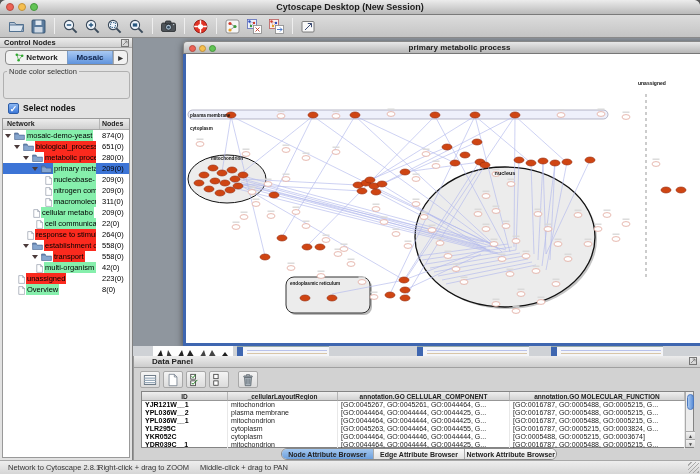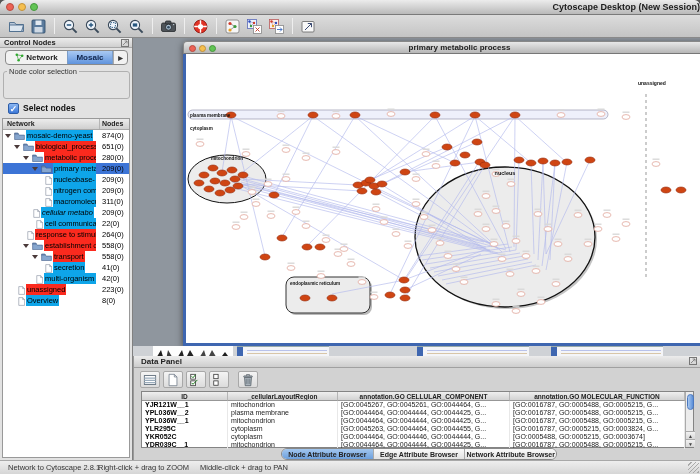--- a/index.html
+++ b/index.html
@@ -7,21 +7,21 @@
   #app{position:relative;width:700px;height:474px;font-family:"Liberation Sans",sans-serif;
        background:#e4e4e4;border-radius:6px 6px 0 0;overflow:hidden;}
   
   #titlebar{position:absolute;left:0;top:0;width:700px;height:15px;
     background:linear-gradient(#ececec,#b9b9b9);border-bottom:1px solid #7a7a7a;border-radius:6px 6px 0 0;}
   .lights{position:absolute;left:6px;top:3px;display:flex;gap:4px;}
   .light{width:8px;height:8px;border-radius:50%;}
   .light.red{background:#ec6255;border:1px solid #b84a40;}
   .light.yellow{background:#f5bf4f;border:1px solid #c2913a;}
   .light.green{background:#62c454;border:1px solid #46973c;}
-  .win-title{position:absolute;left:0;right:0;top:2px;text-align:right;font-size:9px;font-weight:bold;color:#1c1c1c;}
+  .win-title{position:absolute;left:0;right:0;top:2px;text-align:center;font-size:9px;font-weight:bold;color:#1c1c1c;}
   
   #toolbar{position:absolute;left:0;top:15px;width:700px;height:23px;display:flex;align-items:center;
     padding:0 6px;background:linear-gradient(#dcdcdc,#c4c4c4);border-bottom:1px solid #8a8a8a;}
   .tb-group{display:flex;align-items:center;gap:1px;}
   .tb-btn{width:21px;height:20px;display:flex;align-items:center;justify-content:center;background:transparent;border:none;padding:0;}
   .tb-btn svg{width:17px;height:17px;}
   .tb-sep{width:1px;height:16px;background:#9a9a9a;border-right:1px solid #eee;margin:0 5px;}
   .tb-search{display:flex;align-items:center;gap:3px;margin-left:6px;font-size:8.5px;color:#222;}
   .combo{position:relative;width:64px;height:14px;background:#fff;border:1px solid #949494;border-radius:2px;font-size:8px;line-height:12px;padding-left:3px;color:#333;}
   .combo-arrow{position:absolute;right:0;top:0;width:12px;height:12px;border-left:1px solid #aaa;
@@ -54,21 +54,21 @@
   .tree-head .c2{position:absolute;left:99px;top:1px;}
   .tree-head .div{position:absolute;left:96px;top:0;bottom:0;width:1px;background:#b5b5b5;}
   .t-row{position:relative;height:11px;line-height:11px;font-size:7.5px;white-space:nowrap;color:#000;}
   .t-row.sel{background:#3c74d6;}
   .t-main{position:absolute;left:0;right:33px;overflow:hidden;white-space:nowrap;}
   .t-exp{display:inline-block;width:0;height:0;border-left:3px solid transparent;border-right:3px solid transparent;
      border-top:4px solid #4a3a3a;margin:0 3px 1px 0;vertical-align:middle;}
   .t-spc{display:inline-block;width:4px;}
   .t-icon{display:inline-block;vertical-align:middle;margin-right:1px;line-height:0;}
   .t-label{display:inline-block;padding:0 1px;}
-  .t-label.green{background:#0ea5e9;}
+  .t-label.green{background:#86efac;}
   .t-label.red{background:#fb2a1e;}
   .t-count{position:absolute;left:99px;top:0;}
   
   #desktop{position:absolute;left:133px;top:38px;width:567px;height:318px;background:#8f969e;overflow:hidden;}
   #net-window{position:absolute;left:11px;top:3px;width:553px;height:305px;border-radius:4px 4px 0 0;
      box-shadow:0 2px 7px rgba(0,0,0,.55);margin-left:39px;}
   .nw-titlebar{position:relative;height:13px;background:linear-gradient(#e8e8e8,#b6b6b6);
      border:1px solid #888;border-bottom:1px solid #777;border-radius:4px 4px 0 0;}
   .nw-titlebar .lights{top:3px;left:5px;gap:3px;}
   .nw-titlebar .light{width:7px;height:7px;}
@@ -77,21 +77,21 @@
   #net-canvas{position:absolute;left:0;top:0;width:547px;height:289px;}
   
   #strip{position:absolute;left:0;right:0;top:308px;height:10px;background:#cfd2d6;}
   .frag{position:absolute;top:0;height:10px;background:#f4f5f8;border-top:1px solid #9aa;overflow:hidden;}
   .frag .blue{position:absolute;left:0;top:0;bottom:0;width:6px;background:#3e66b0;}
   .frag .ln{position:absolute;height:1px;background:#b9c2ea;left:10px;right:2px;}
   .frag-logo{position:absolute;top:0;height:10px;background:#fdfdfd;}
   
   #data-panel{position:absolute;left:133px;top:356px;width:567px;height:104px;background:#d2d2d2;border-left:1px solid #999;}
   .dp-header{position:relative;height:12px;line-height:12px;background:linear-gradient(#ececec,#cdcdcd);
-     border-bottom:1px solid #a0a0a0;font-size:8px;font-weight:bold;color:#222;padding-left:7px;}
+     border-bottom:1px solid #a0a0a0;font-size:8px;font-weight:bold;color:#222;padding-left:18px;}
   .dp-toolbar{position:absolute;left:6px;top:14px;height:19px;display:flex;align-items:center;gap:3px;}
   .dp-btn{width:20px;height:17px;display:flex;align-items:center;justify-content:center;border:1px solid #a8a8a8;
      border-radius:2px;background:linear-gradient(#f4f4f4,#dcdcdc);padding:0;}
   .dp-btn svg{width:14px;height:14px;}
   .dp-table-wrap{position:absolute;left:7px;top:35px;width:553px;height:57px;border:1px solid #848484;background:#fff;display:flex;}
   .dp-grid{width:543px;}
   .dg-head{display:flex;height:9px;}
   .dg-hcell{background:linear-gradient(#efefef,#d2d2d2);border-right:1px solid #b5b5b5;border-bottom:1px solid #979797;
      font-size:6.5px;font-weight:bold;color:#222;text-align:center;line-height:9px;overflow:hidden;white-space:nowrap;}
   .dg-row{display:flex;height:8px;}
@@ -327,21 +327,21 @@
             <span class="t-count">209(0)</span>
           </div>
           <div class="t-row">
             <div class="t-main" style="padding-left: 38px;"><span class="t-spc"></span><span class="t-icon"><svg width="7" height="9" viewBox="0 0 9 11">
                   <path d="M1 0.5h5L8.5 3v7.5H1z" fill="#fff" stroke="#8890a0" stroke-width="0.8"></path>
                   <path d="M6 0.5V3h2.5" fill="none" stroke="#8890a0" stroke-width="0.8"></path>
                 </svg></span><span class="t-label green">macromolecule</span></div>
             <span class="t-count">311(0)</span>
           </div>
           <div class="t-row">
-            <div class="t-main" style="padding-left: 26px; font-style: italic;"><span class="t-spc"></span><span class="t-icon"><svg width="7" height="9" viewBox="0 0 9 11">
+            <div class="t-main" style="padding-left: 26px;"><span class="t-spc"></span><span class="t-icon"><svg width="7" height="9" viewBox="0 0 9 11">
                   <path d="M1 0.5h5L8.5 3v7.5H1z" fill="#fff" stroke="#8890a0" stroke-width="0.8"></path>
                   <path d="M6 0.5V3h2.5" fill="none" stroke="#8890a0" stroke-width="0.8"></path>
                 </svg></span><span class="t-label green">cellular metabo</span></div>
             <span class="t-count">209(0)</span>
           </div>
           <div class="t-row">
             <div class="t-main" style="padding-left: 29px;"><span class="t-spc"></span><span class="t-icon"><svg width="7" height="9" viewBox="0 0 9 11">
                   <path d="M1 0.5h5L8.5 3v7.5H1z" fill="#fff" stroke="#8890a0" stroke-width="0.8"></path>
                   <path d="M6 0.5V3h2.5" fill="none" stroke="#8890a0" stroke-width="0.8"></path>
                 </svg></span><span class="t-label green">cell communicat</span></div>
@@ -360,27 +360,20 @@
                   <path d="M0.5 2.2h4.1l1 1.3h5.9v5h-11z" fill="#86a6ce" stroke="#44608a" stroke-width="0.7"></path>
                 </svg></span><span class="t-label red">establishment of lo</span></div>
             <span class="t-count">558(0)</span>
           </div>
           <div class="t-row">
             <div class="t-main" style="padding-left: 29px;"><span class="t-exp"></span><span class="t-icon"><svg width="11" height="8" viewBox="0 0 12 9">
                   <path d="M0.5 2.5v-1.4h3.6l0.9 1.1" fill="#7f9fc6" stroke="#44608a" stroke-width="0.7"></path>
                   <path d="M0.5 2.2h4.1l1 1.3h5.9v5h-11z" fill="#86a6ce" stroke="#44608a" stroke-width="0.7"></path>
                 </svg></span><span class="t-label red">transport</span></div>
             <span class="t-count">558(0)</span>
-          </div>
-          <div class="t-row">
-            <div class="t-main" style="padding-left: 38px;"><span class="t-spc"></span><span class="t-icon"><svg width="7" height="9" viewBox="0 0 9 11">
-                  <path d="M1 0.5h5L8.5 3v7.5H1z" fill="#fff" stroke="#8890a0" stroke-width="0.8"></path>
-                  <path d="M6 0.5V3h2.5" fill="none" stroke="#8890a0" stroke-width="0.8"></path>
-                </svg></span><span class="t-label green">secretion</span></div>
-            <span class="t-count">41(0)</span>
           </div>
           <div class="t-row">
             <div class="t-main" style="padding-left: 29px;"><span class="t-spc"></span><span class="t-icon"><svg width="7" height="9" viewBox="0 0 9 11">
                   <path d="M1 0.5h5L8.5 3v7.5H1z" fill="#fff" stroke="#8890a0" stroke-width="0.8"></path>
                   <path d="M6 0.5V3h2.5" fill="none" stroke="#8890a0" stroke-width="0.8"></path>
                 </svg></span><span class="t-label green">multi-organism pro</span></div>
             <span class="t-count">42(0)</span>
           </div>
           <div class="t-row">
             <div class="t-main" style="padding-left: 11px;"><span class="t-spc"></span><span class="t-icon"><svg width="7" height="9" viewBox="0 0 9 11">

